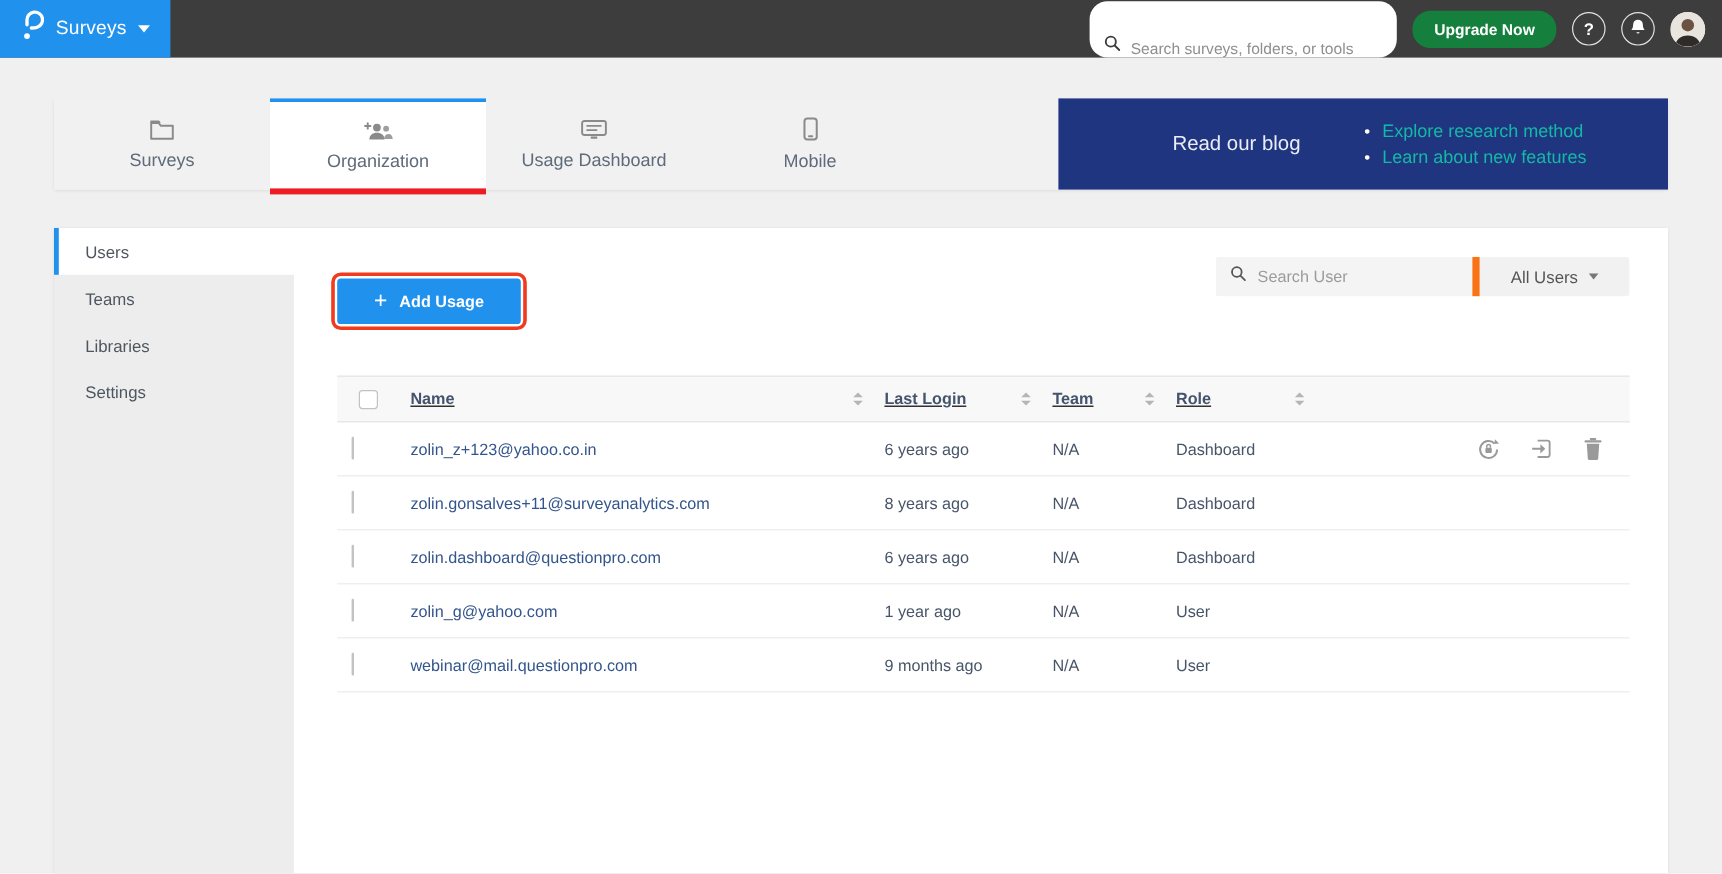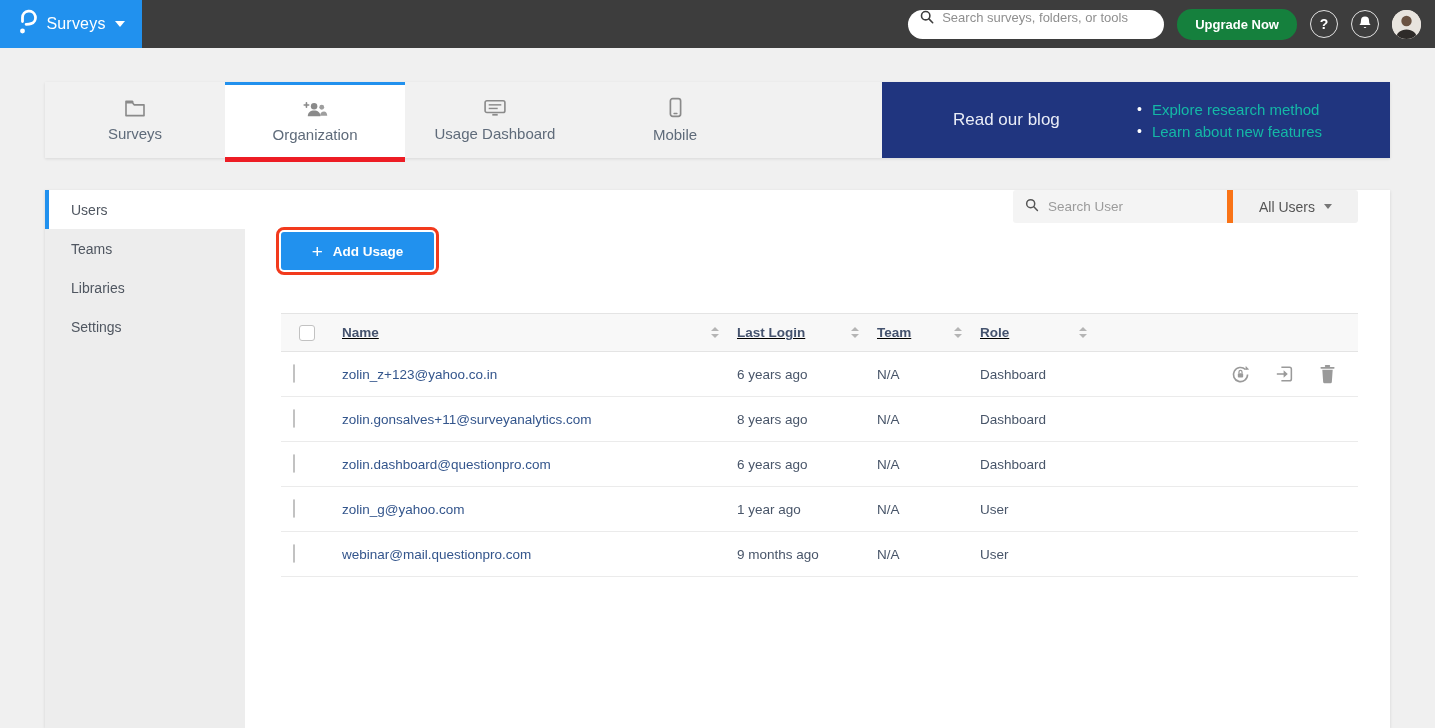--- a/index.html
+++ b/index.html
@@ -7,22 +7,22 @@
     font-family:"Liberation Sans","DejaVu Sans",sans-serif; }
 
   
   .topbar { height:48px; background:#3d3d3d; display:flex; align-items:center; }
   .logo-box { width:142px; height:48px; background:#2191ee; display:flex; align-items:center;
     justify-content:center; gap:9px; cursor:pointer; }
   .logo-box .product { color:#fff; font-size:16px; letter-spacing:.2px; }
   .caret-down { width:0; height:0; border-left:5px solid transparent; border-right:5px solid transparent;
     border-top:6px solid #fff; }
   .topbar-right { margin-left:auto; display:flex; align-items:center; gap:13px; padding-right:14px; }
-  .global-search { width:256px; height:29px; background:#fff; border:none; border-radius:15px;
-    display:flex; align-items:flex-start; padding:0 12px; gap:8px; }
+  .global-search { width:256px; height:47px; background:#fff; border:none; border-radius:15px;
+    display:flex; align-items:flex-end; padding:0 12px; gap:8px; }
   .global-search input { border:none; outline:none; background:transparent; font-size:13px;
     color:#444; width:100%; font-family:inherit; }
   .global-search input::placeholder { color:#8f8f8f; }
   .upgrade-btn { height:31px; padding:0 18px; background:#15803d; color:#fff; border:none;
     border-radius:15px; font-weight:bold; font-size:13px; cursor:pointer; font-family:inherit;text-align:right; }
   .circle-btn { width:28px; height:28px; border-radius:50%; border:1.6px solid rgba(255,255,255,.85);
     color:#fff; display:flex; align-items:center; justify-content:center; font-size:14px;
     font-weight:bold; background:transparent; cursor:pointer; }
   .avatar { width:29px; height:29px; border-radius:50%; background:#e8e4de; overflow:hidden;
     display:flex; align-items:flex-end; justify-content:center; cursor:pointer; }
@@ -31,35 +31,35 @@
   .main-wrap { padding:34px 45px 0 45px; }
   .tabs-row { display:flex; height:76px; box-shadow:0 1px 3px rgba(0,0,0,.10); }
   .tab { width:180px; background:#f1f1f1; display:flex; flex-direction:column; align-items:center;
     justify-content:center; gap:8px; cursor:pointer; position:relative; }
   .tab .tab-label { font-size:15px; color:#5f6b7a; }
   .tab.active { background:#fff; border-top:3px solid #2191ee;align-items:center; }
   .tab.active::after { content:""; position:absolute; left:0; right:0; bottom:-4px; height:5px;
     background:#ed1c24; }
   .tab-filler { flex:0 0 117px; background:#f1f1f1; }
   .blog-panel { flex:1; background:#20357f; display:flex; align-items:center; }
-  .blog-title { color:#e9edf7; font-size:17px; margin-left:71px; cursor:pointer; }
+  .blog-title { color:#e9edf7; font-size:17px; margin-left:95px; cursor:pointer; }
   .blog-bullets { margin-left:auto; margin-right:68px; list-style:none; }
   .blog-bullets li { color:#14b8a6; font-size:15px; margin:5px 0; display:flex; align-items:center; }
   .blog-bullets li::before { content:"•"; color:#fff; margin-right:10px; font-size:14px; }
 
   
   .panel { margin-top:32px; background:#fff; box-shadow:0 1px 3px rgba(0,0,0,.12);
     height:538px; display:flex; }
   .side-nav { width:200px; background:#ededed; flex-shrink:0; }
   .side-item { height:39px; display:flex; align-items:center; padding-left:22px; font-size:14px;
     color:#4f5660; cursor:pointer; border-left:4px solid transparent; }
   .side-item.active { background:#fff; border-left:4px solid #2191ee; }
 
   .panel-main { flex:1; position:relative; padding:0 32px 0 36px; }
-  .search-group { position:absolute; top:0; right:32px; display:flex; height:33px;
+  .search-group { position:absolute; top:24px; right:32px; display:flex; height:33px;
     border-radius:3px; overflow:hidden; }
   .user-search { width:214px; background:#f4f4f4; display:flex; align-items:center; gap:9px;
     padding:0 12px; }
   .user-search input { border:none; outline:none; background:transparent; font-size:13.5px;
     color:#555; width:100%; font-family:inherit; }
   .user-search input::placeholder { color:#9b9b9b; }
   .user-filter { width:131px; background:#f1f1f1; border-left:6px solid #f97316; display:flex;
     align-items:center; justify-content:center; gap:9px; font-size:14px; color:#555; cursor:pointer; }
   .user-filter .caret { width:0; height:0; border-left:4.5px solid transparent;
     border-right:4.5px solid transparent; border-top:5.5px solid #777; }

